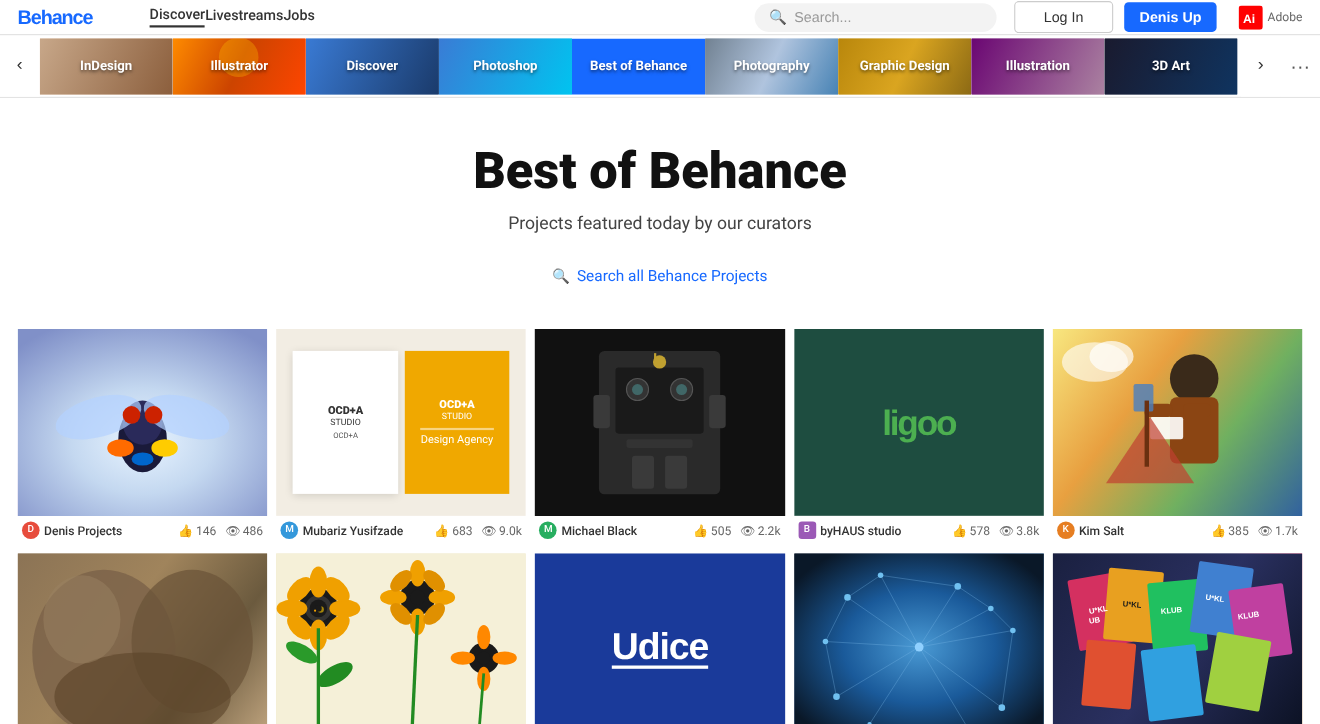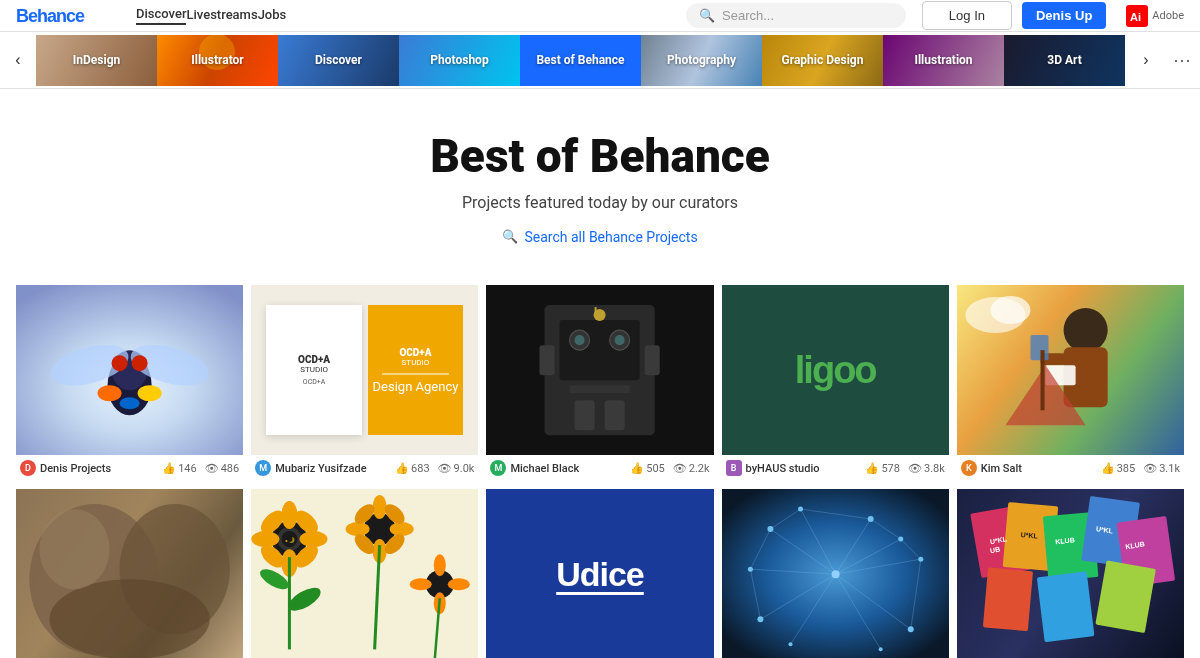--- a/index.html
+++ b/index.html
@@ -196,21 +196,21 @@
     }
     .hero h1 {
       font-size: 46px;
       font-weight: 900;
       color: #111;
       margin-bottom: 10px;
     }
     .hero p {
       font-size: 16px;
       color: #444;
-      margin-bottom: 14px;
+      margin-bottom: 28px;
     }
     .hero-search-link {
       display: inline-flex;
       align-items: center;
       gap: 6px;
       font-size: 14px;
       color: #1769ff;
       text-decoration: none;
       cursor: pointer;
     }
@@ -517,21 +517,21 @@
       <div style="height:100%;min-height:155px;background:#f2ede3;display:flex;align-items:center;justify-content:center;gap:6px;padding:10px;">
         <div style="background:#fff;width:46%;height:130px;display:flex;flex-direction:column;align-items:center;justify-content:center;box-shadow:0 2px 8px rgba(0,0,0,0.15);">
           <div style="font-size:10px;font-weight:900;color:#333;">OCD+A</div>
           <div style="font-size:8px;color:#333;">STUDIO</div>
           <div style="font-size:7px;color:#555;margin-top:4px;text-align:center;padding:0 4px;">OCD+A</div>
         </div>
         <div style="background:#f0a800;width:46%;height:130px;display:flex;flex-direction:column;align-items:center;justify-content:center;">
           <div style="font-size:10px;font-weight:900;color:#fff;">OCD+A</div>
           <div style="font-size:8px;color:#fff;">STUDIO</div>
           <div style="width:70%;height:2px;background:rgba(255,255,255,0.5);margin-top:6px;"></div>
-          <div style="font-size:13px;color:#fff;margin-top:4px;">Design Agency</div>
+          <div style="font-size:10px;color:#fff;margin-top:4px;">Design Agency</div>
         </div>
       </div>
     </div>
     <div class="item-meta">
       <div class="item-author">
         <div class="author-avatar" style="background:#3498db;">M</div>
         <span>Mubariz Yusifzade</span>
       </div>
       <div class="item-stats">
         <div class="stat">
@@ -581,21 +581,21 @@
           <span>👁</span>
           <span>2.2k</span>
         </div>
       </div>
     </div>
   </div>
 
   <div class="gallery-item">
     <div class="thumb">
       <div style="height:100%;min-height:155px;background:#1e4d40;display:flex;align-items:center;justify-content:center;">
-        <span style="font-size:38px;font-weight:900;color:#4caf50;letter-spacing:-2px;font-family:Arial,sans-serif;">ligoo</span>
+        <span style="font-size:32px;font-weight:900;color:#4caf50;letter-spacing:-2px;font-family:Arial,sans-serif;">ligoo</span>
       </div>
     </div>
     <div class="item-meta">
       <div class="item-author">
         <div class="author-avatar" style="background:#9b59b6;border-radius:3px;">B</div>
         <span>byHAUS studio</span>
       </div>
       <div class="item-stats">
         <div class="stat">
           <span>👍</span>
@@ -644,21 +644,21 @@
         <div class="author-avatar" style="background:#e67e22;">K</div>
         <span>Kim Salt</span>
       </div>
       <div class="item-stats">
         <div class="stat">
           <span>👍</span>
           <span>385</span>
         </div>
         <div class="stat">
           <span>👁</span>
-          <span>3.1k</span>
+          <span>1.7k</span>
         </div>
       </div>
     </div>
   </div>
 
   <div class="gallery-item">
     <div class="thumb">
       <div class="thumb-inner img-stone" style="height:100%;min-height:155px;overflow:hidden;">
         <svg width="100%" height="100%" viewBox="0 0 230 170" preserveAspectRatio="xMidYMid slice">
           <defs>

